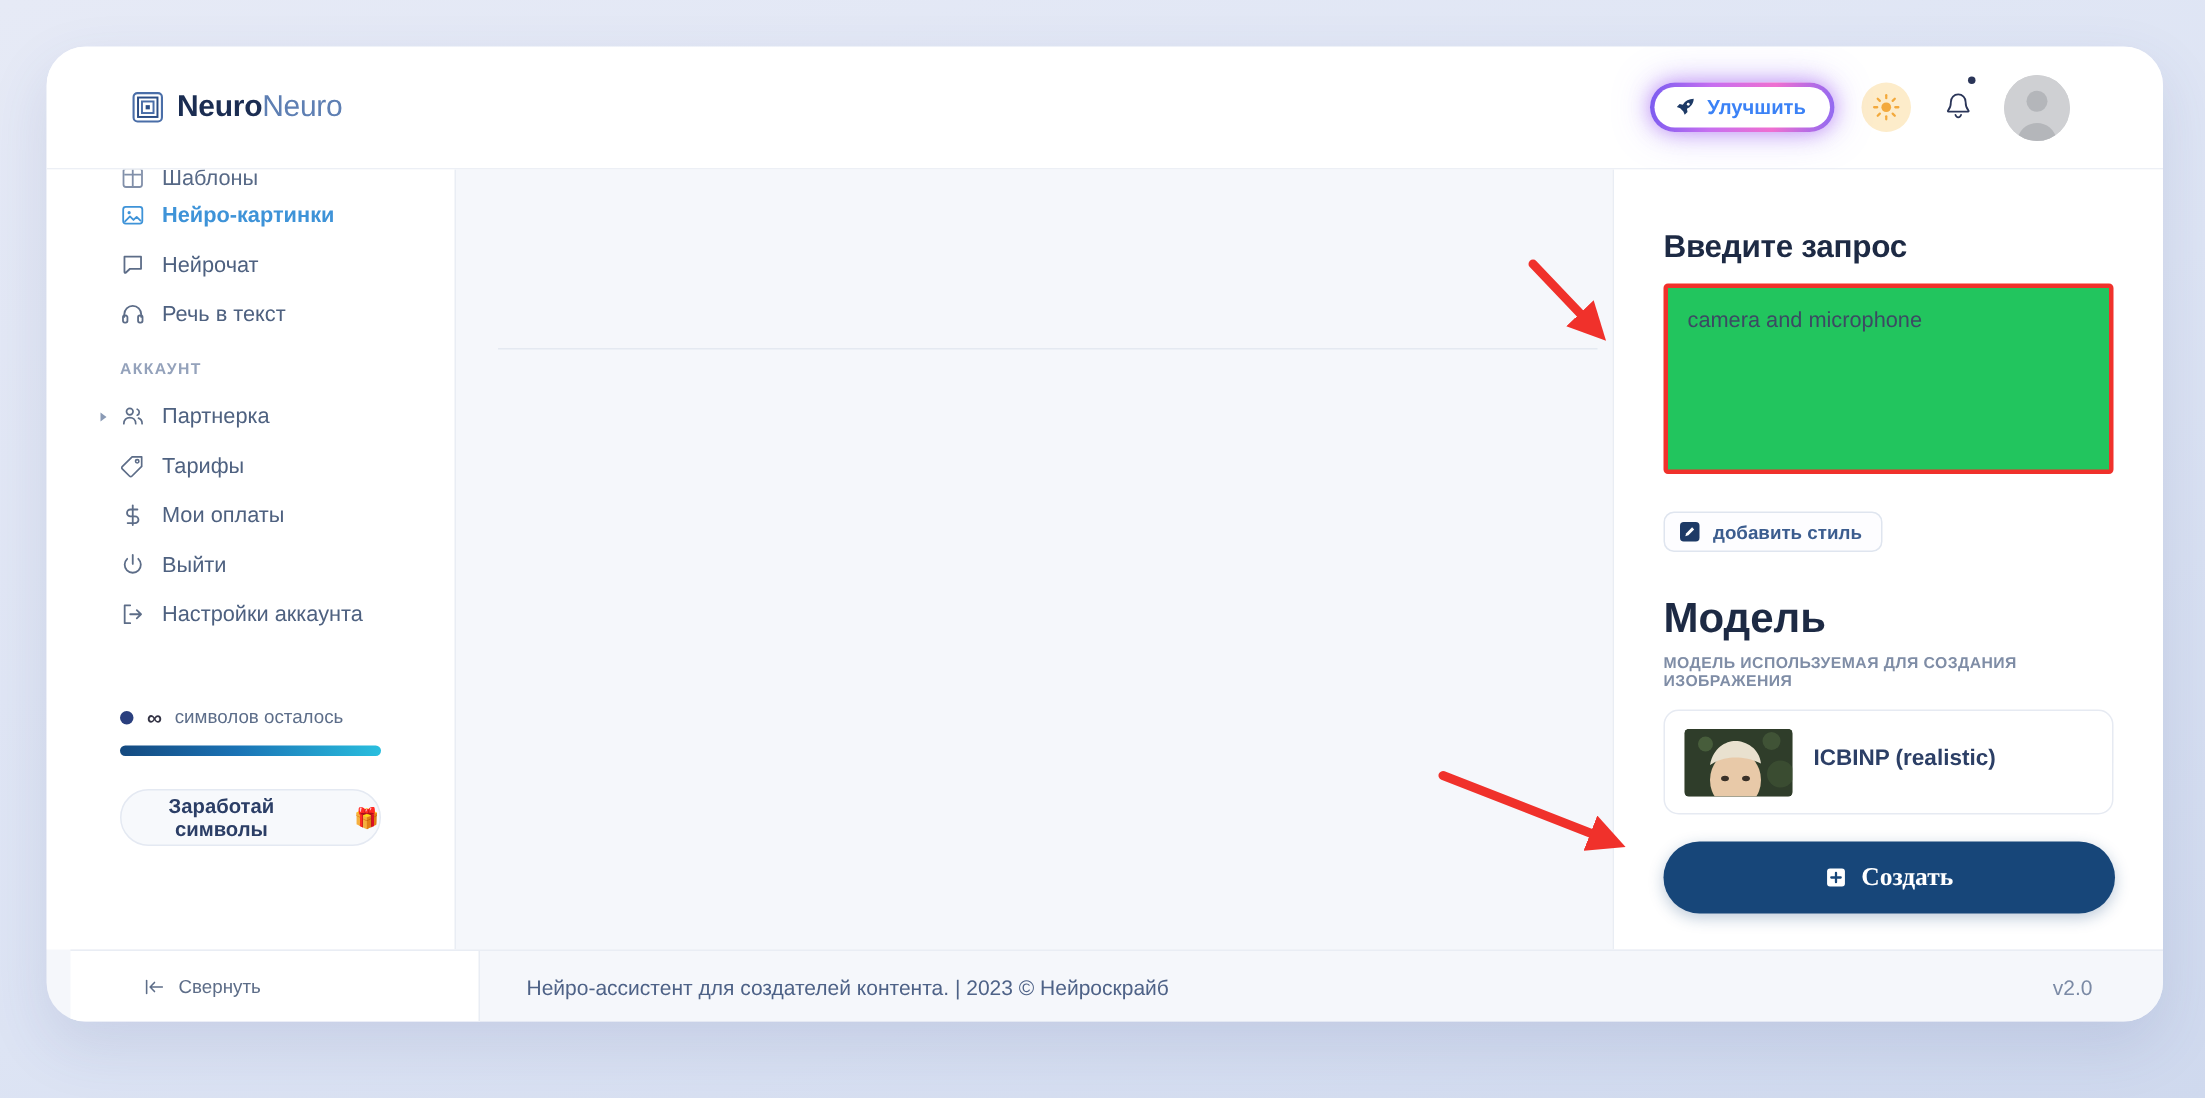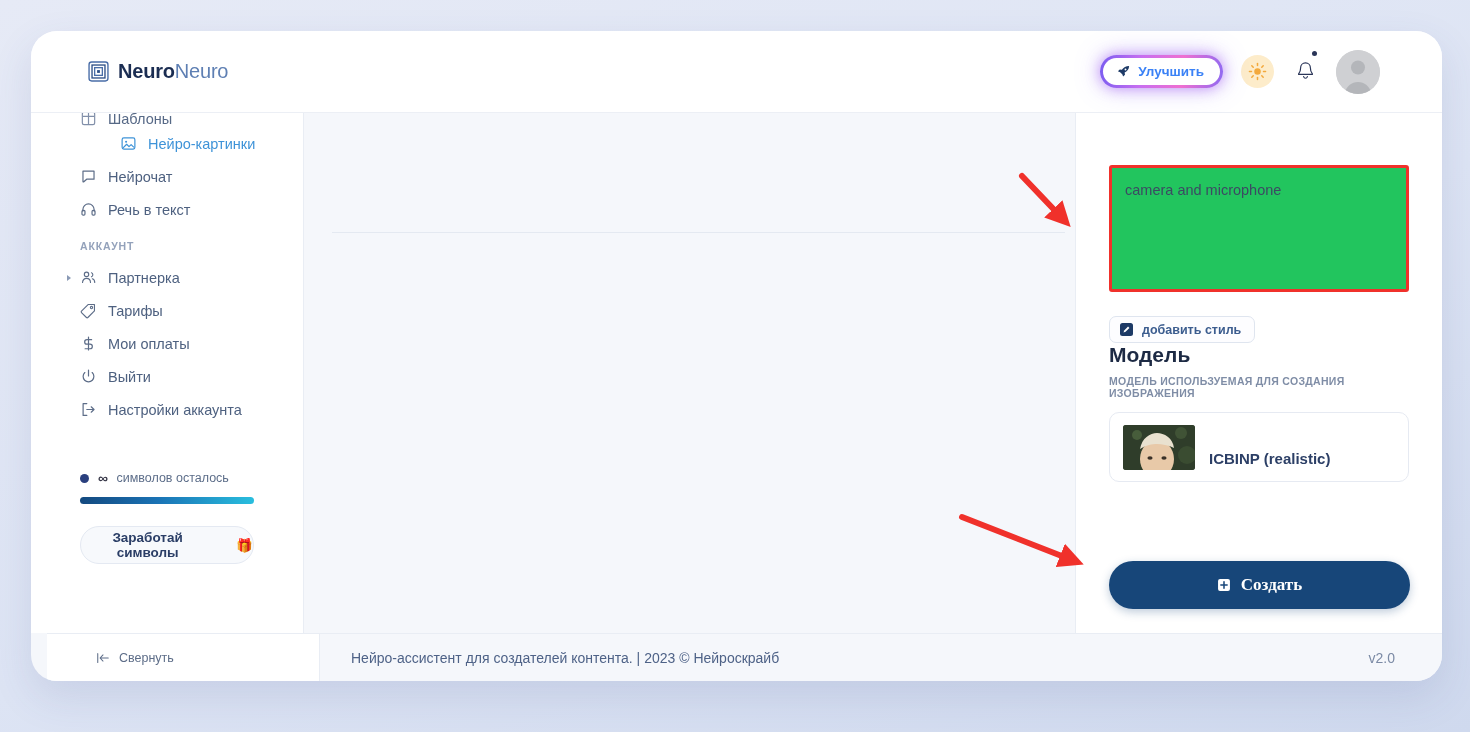--- a/index.html
+++ b/index.html
@@ -105,21 +105,21 @@
     overflow: hidden;
   }
   .nav-list { padding-top: 0; }
   .nav-item {
     display: flex; align-items: center; gap: 11px;
     height: 33px; padding-left: 49px;
     color: #4e6180; font-size: 14.5px;
     cursor: pointer; position: relative;
   }
   .nav-item.clipped { height: 14px; overflow: hidden; align-items: flex-end; opacity: .95; }
-  .nav-item.active { color: #3e93d8; font-weight: 400; margin-left: 40px; }
+  .nav-item.active { color: #3e93d8; font-weight: 700; }
   .nav-item .ico { width: 17px; height: 17px; flex: none; display: block; }
   .nav-item .caret {
     position: absolute; left: 36px; top: 50%;
     transform: translateY(-50%);
     width: 0; height: 0;
     border-left: 4px solid #8a9ab5;
     border-top: 3.5px solid transparent;
     border-bottom: 3.5px solid transparent;
   }
   .nav-section-label {
@@ -199,34 +199,35 @@
     display: inline-flex; align-items: center; gap: 8px;
     height: 27px; padding: 0 13px 0 9px;
     border: 1px solid #dfe5ef; border-radius: 7px;
     background: #fdfdff;
     font-family: inherit; font-size: 12.5px; font-weight: 600;
     color: #3c5d8f; cursor: pointer;
   }
   .style-ico { width: 15px; height: 15px; display: block; }
 
   .model-title {
-    font-size: 21px; font-weight: 700; color: #1d2a44;
+    margin-top: 28px;
+    font-size: 28px; font-weight: 700; color: #1d2a44;
   }
   .model-sub {
     margin-top: 8px;
     font-size: 10.5px; font-weight: 600; letter-spacing: .3px;
     color: #7f8da6; text-transform: uppercase;
   }
   .model-card {
     margin-top: 13px;
     height: 70px;
     border: 1px solid #e6eaf2; border-radius: 10px;
     background: #fff;
     display: flex; align-items: center; gap: 14px;
-    padding: 12px 13px;
+    padding: 26px 13px;
     cursor: pointer;
     text-align: center;
   }
   .model-thumb {
     width: 72px; height: 45px; border-radius: 3px;
     flex: none; overflow: hidden;
     background: #3c4a34;
   }
   .model-name {
     font-size: 15px; font-weight: 600; color: #2c3f66;
@@ -443,20 +444,21 @@
         <span>Заработай символы</span>
         <span>🎁</span>
       </button>
     </nav>
 
     <div class="main-canvas">
       <div class="canvas-rule"></div>
     </div>
 
     <aside class="right-panel">
+      <div class="panel-title">Введите запрос</div>
 
       <textarea class="prompt-box" placeholder="" style="">camera and microphone</textarea>
 
       <button class="style-btn">
         <svg class="style-ico" viewBox="0 0 24 24">
           <rect x="1.6" y="1.6" width="20.8" height="20.8" rx="4" fill="#1d3a66"></rect>
           <path d="M7.2 16.8l1.1-3.3 6.2-6.2 2.2 2.2-6.2 6.2z" fill="#ffffff"></path>
         </svg>
         <span>добавить стиль</span>
       </button>

